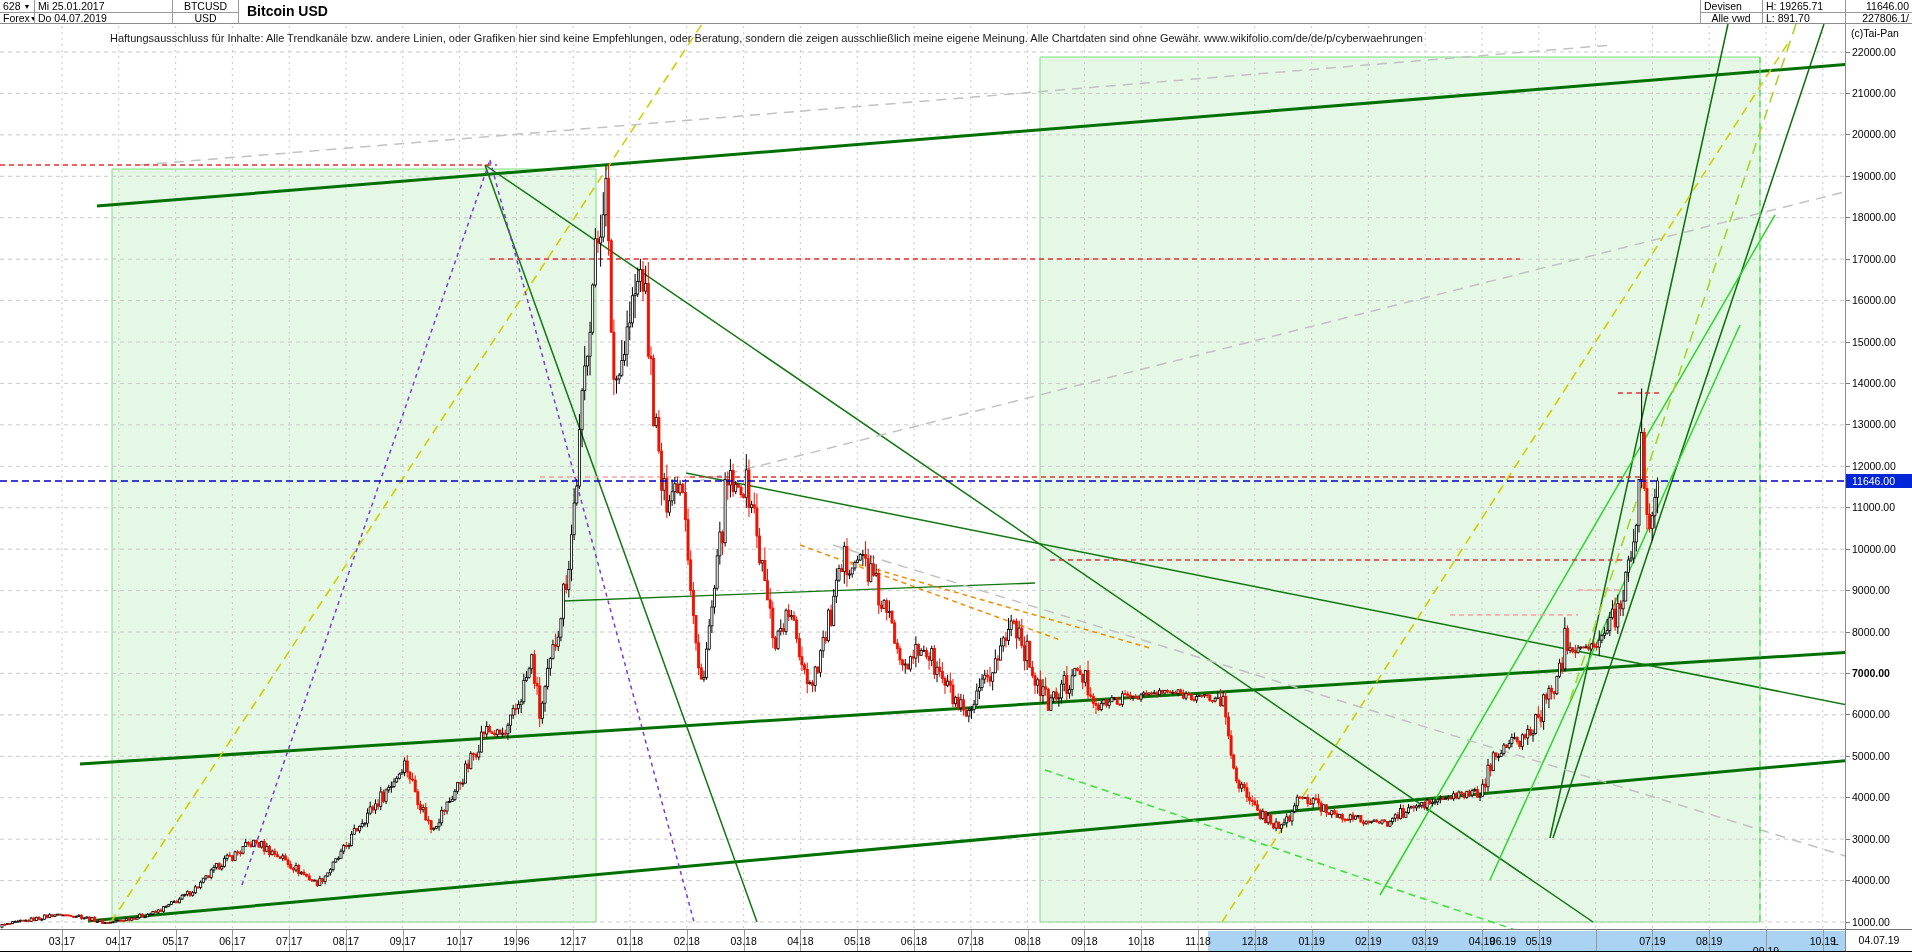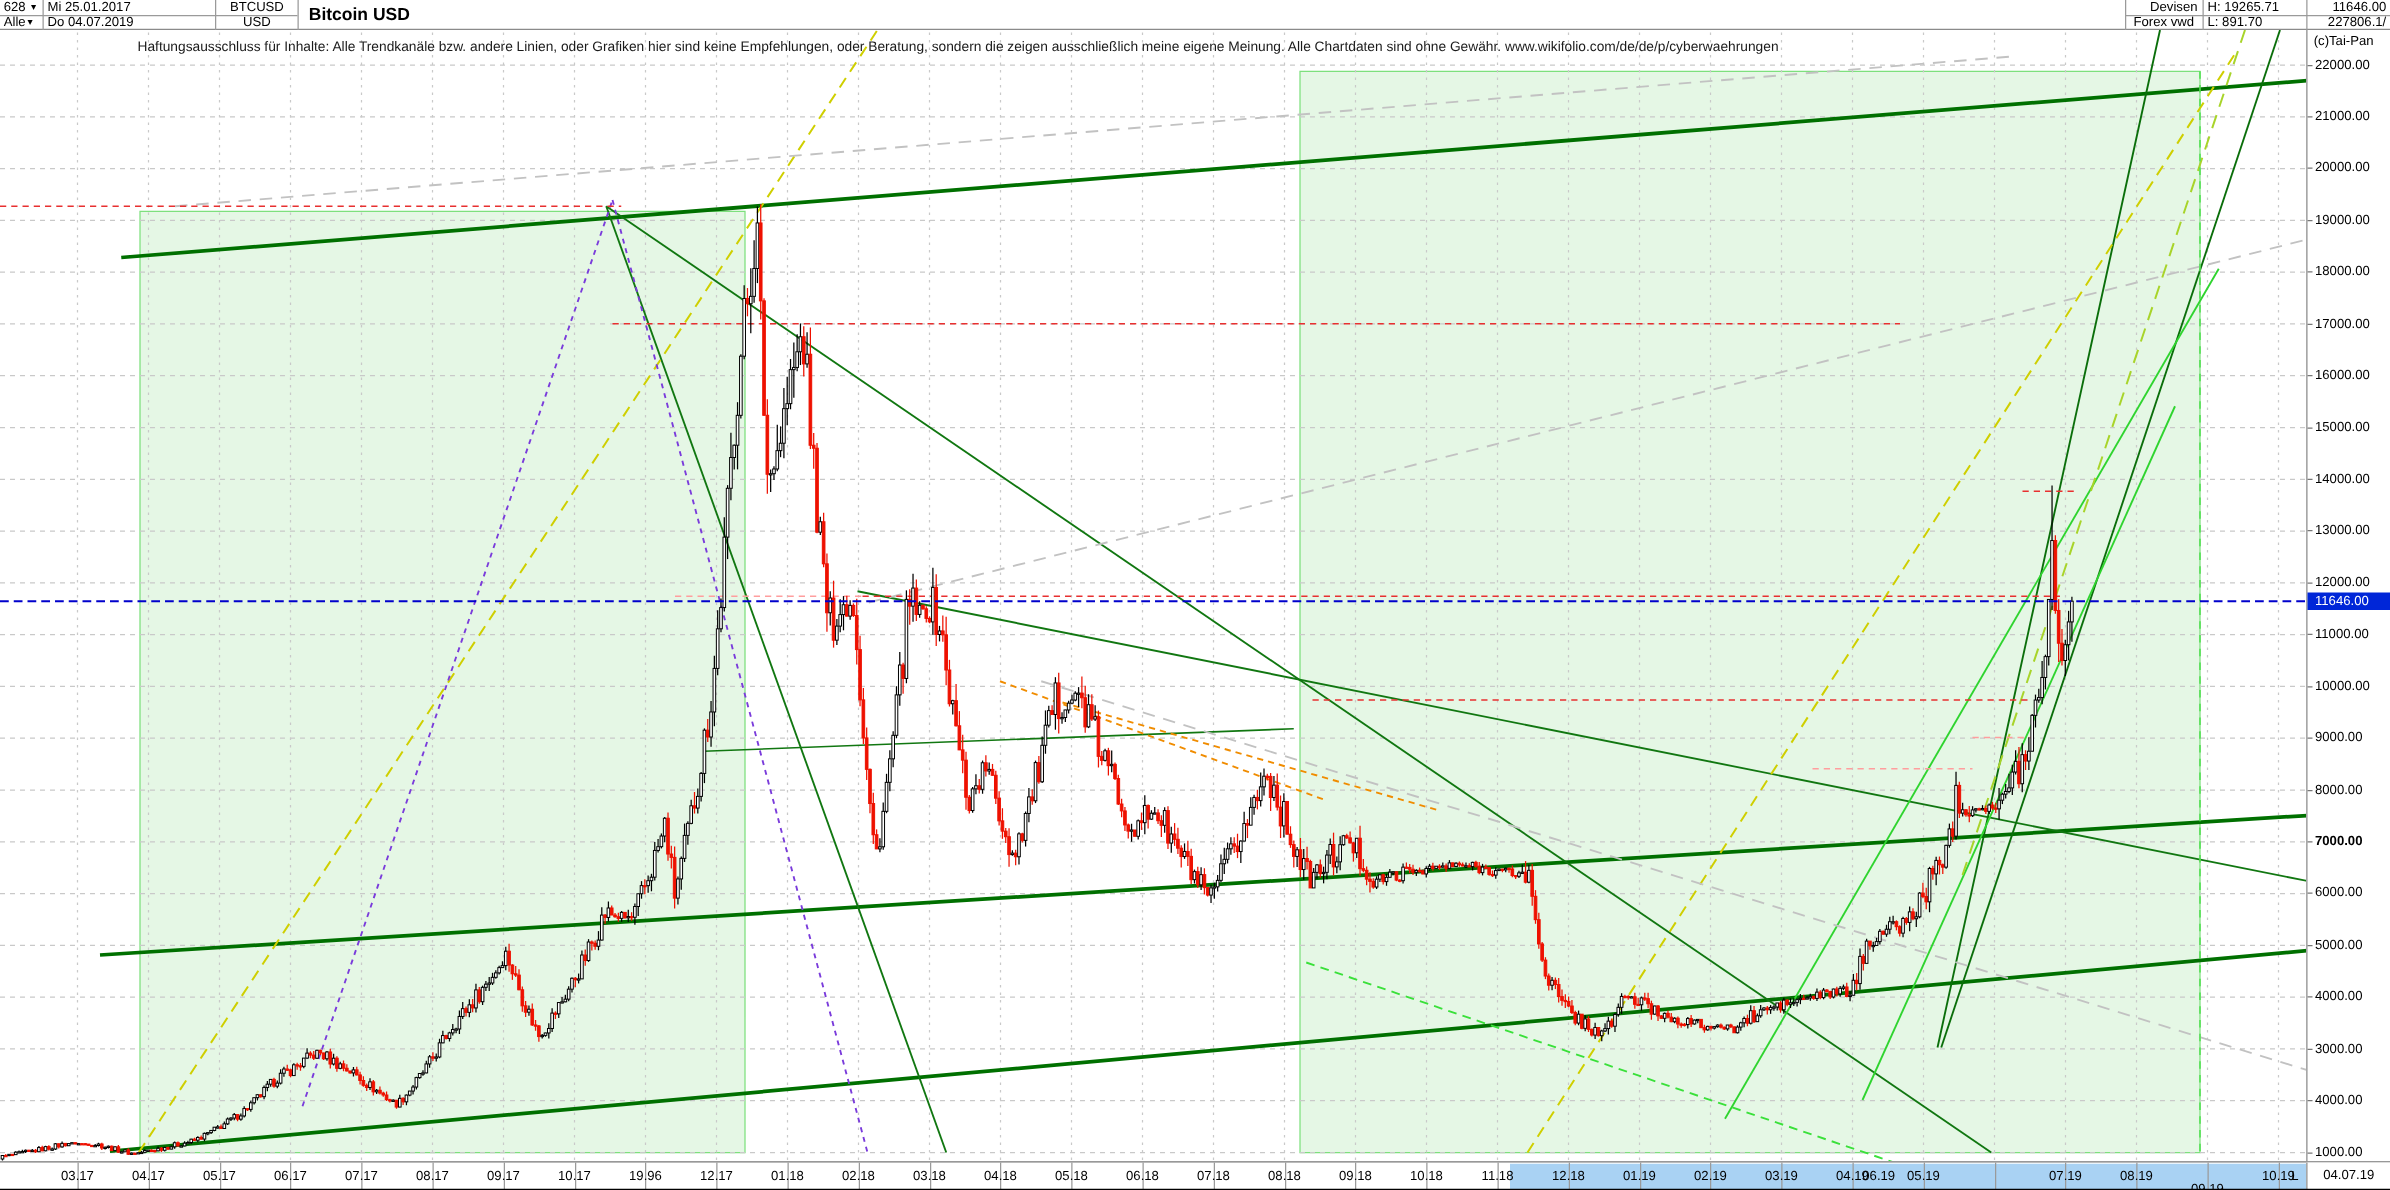--- a/index.html
+++ b/index.html
@@ -35,28 +35,28 @@
   #l-marker{position:absolute;left:1833px;top:5px;}
   #last-date-cell{position:absolute;left:1845px;top:0;width:67px;height:22px;background:#fff;
                   border-left:1px solid #8a8a8a;text-align:center;line-height:21px;box-sizing:border-box;}
   #bottom-line{position:absolute;left:0;top:951px;width:1912px;height:1px;background:#000;}
 </style>
 </head>
 <body>
 
 <div id="header">
   <div class="hcell" style="left:0;top:0;width:34px;"><span>628</span> <span class="ddarrow">▼</span></div>
-  <div class="hcell" style="left:0;top:12px;width:34px;"><span>Alle</span><span class="ddarrow">▼</span></div>
+  <div class="hcell" style="left:0;top:12px;width:34px;"><span>Forex</span><span class="ddarrow">▼</span></div>
   <div class="hcell" style="left:35px;top:0;width:137px;">Mi 25.01.2017</div>
   <div class="hcell" style="left:35px;top:12px;width:137px;">Do 04.07.2019</div>
   <div class="hcell" style="left:173px;top:0;width:65px;text-align:center;">BTCUSD</div>
   <div class="hcell" style="left:173px;top:12px;width:65px;text-align:center;">USD</div>
   <div class="hcell title" style="left:244px;top:0;width:300px;">Bitcoin USD</div>
-  <div class="hcell" style="left:1701px;top:0;width:60px;text-align:right;">Devisen</div>
-  <div class="hcell" style="left:1701px;top:12px;width:60px;text-align:center;">Forex vwd</div>
+  <div class="hcell" style="left:1701px;top:0;width:60px;text-align:left;">Devisen</div>
+  <div class="hcell" style="left:1701px;top:12px;width:60px;text-align:center;">Alle vwd</div>
   <div class="hcell" style="left:1763px;top:0;width:81px;">H: 19265.71</div>
   <div class="hcell" style="left:1763px;top:12px;width:81px;">L: 891.70</div>
   <div class="hcell" style="left:1846px;top:0;width:66px;text-align:right;">11646.00</div>
   <div class="hcell" style="left:1846px;top:12px;width:66px;text-align:right;">227806.1/</div>
   <div class="hline-v" style="left:34px;height:24px;"></div>
   <div class="hline-v" style="left:172px;height:24px;"></div>
   <div class="hline-v" style="left:238px;height:24px;"></div>
   <div class="hline-v" style="left:1700px;height:24px;"></div>
   <div class="hline-v" style="left:1762px;height:24px;"></div>
   <div class="hline-v" style="left:1845px;height:24px;"></div>

